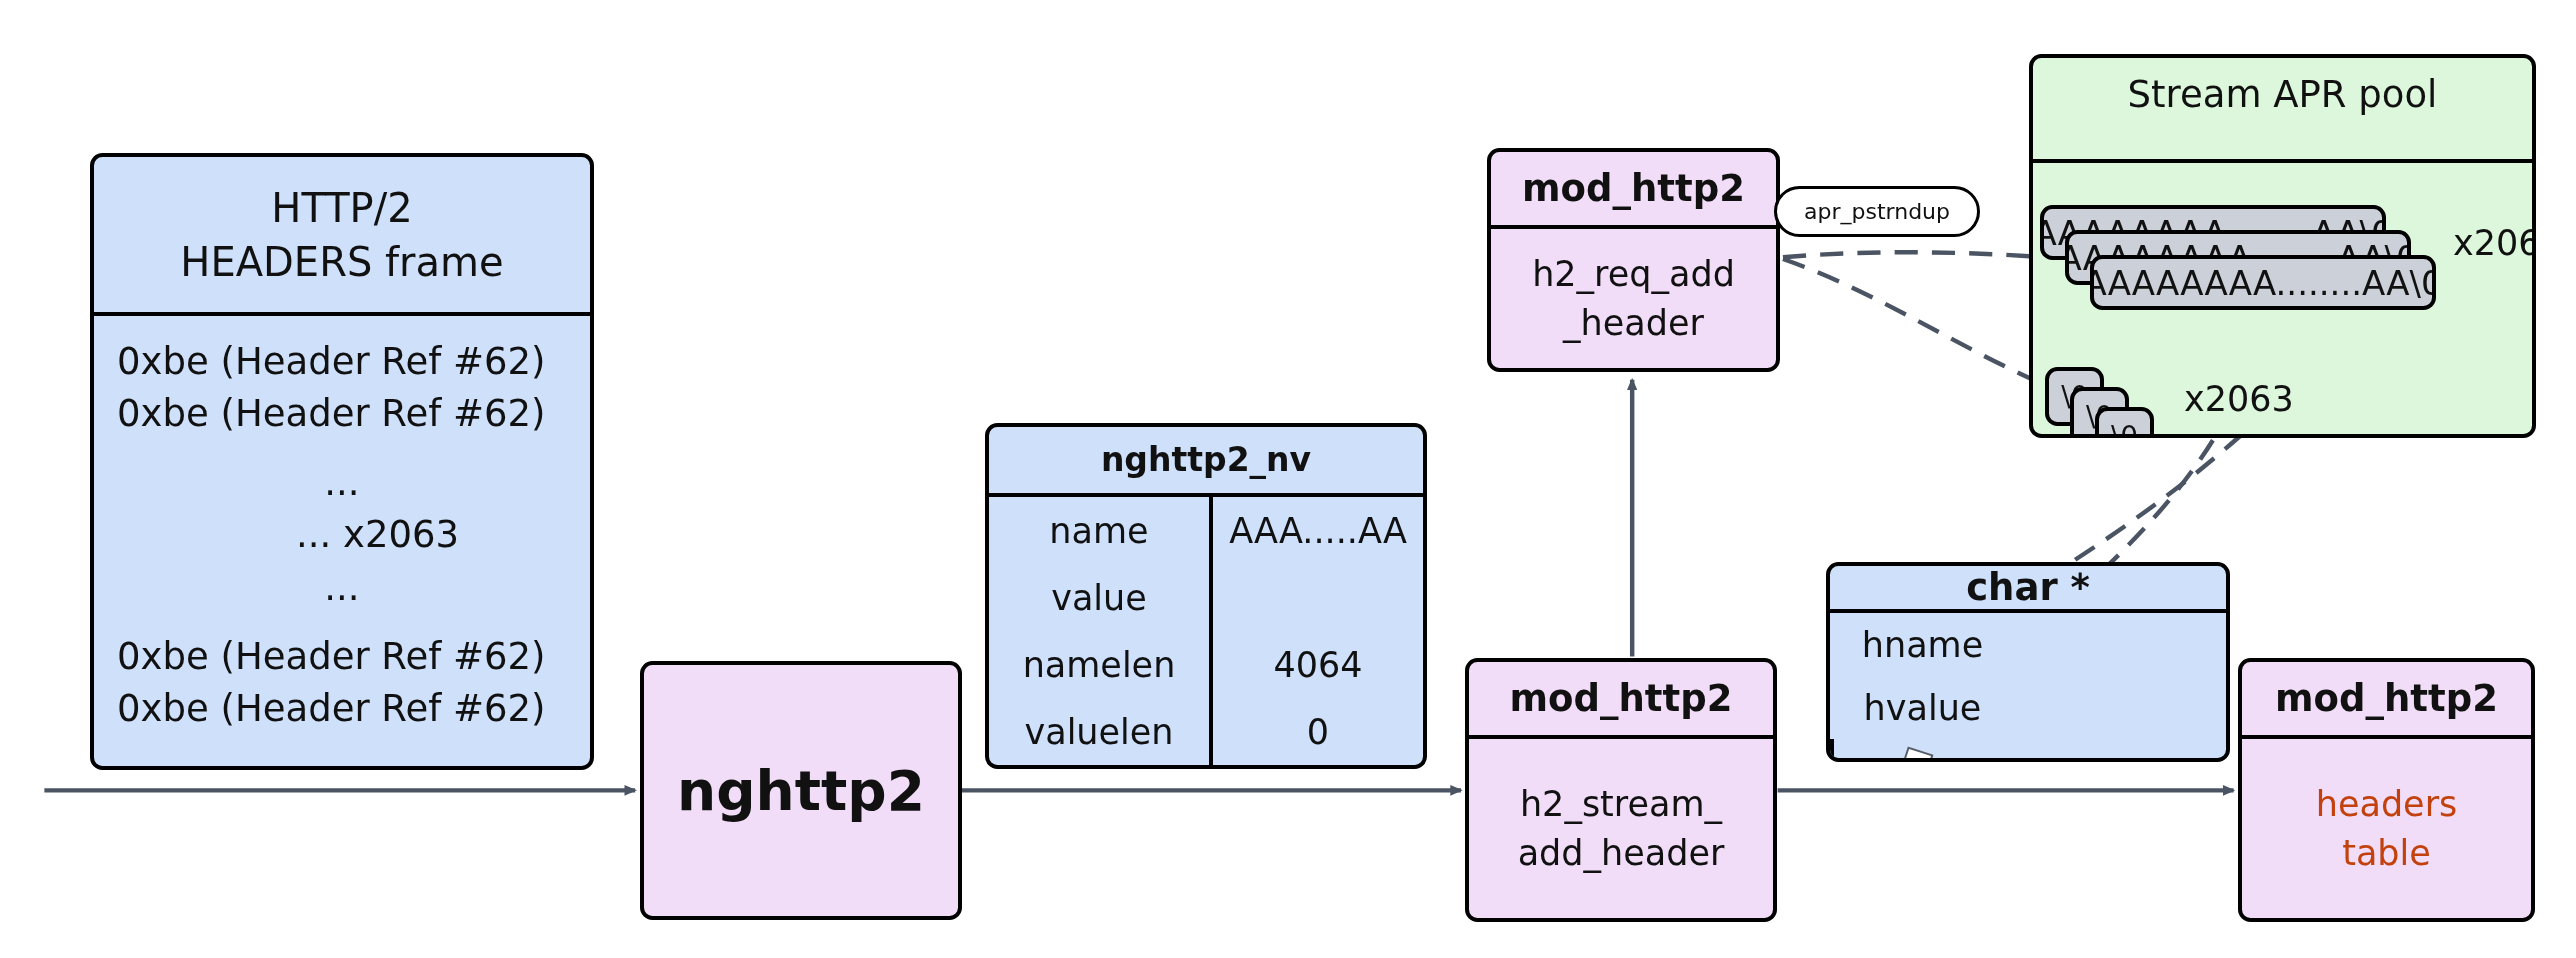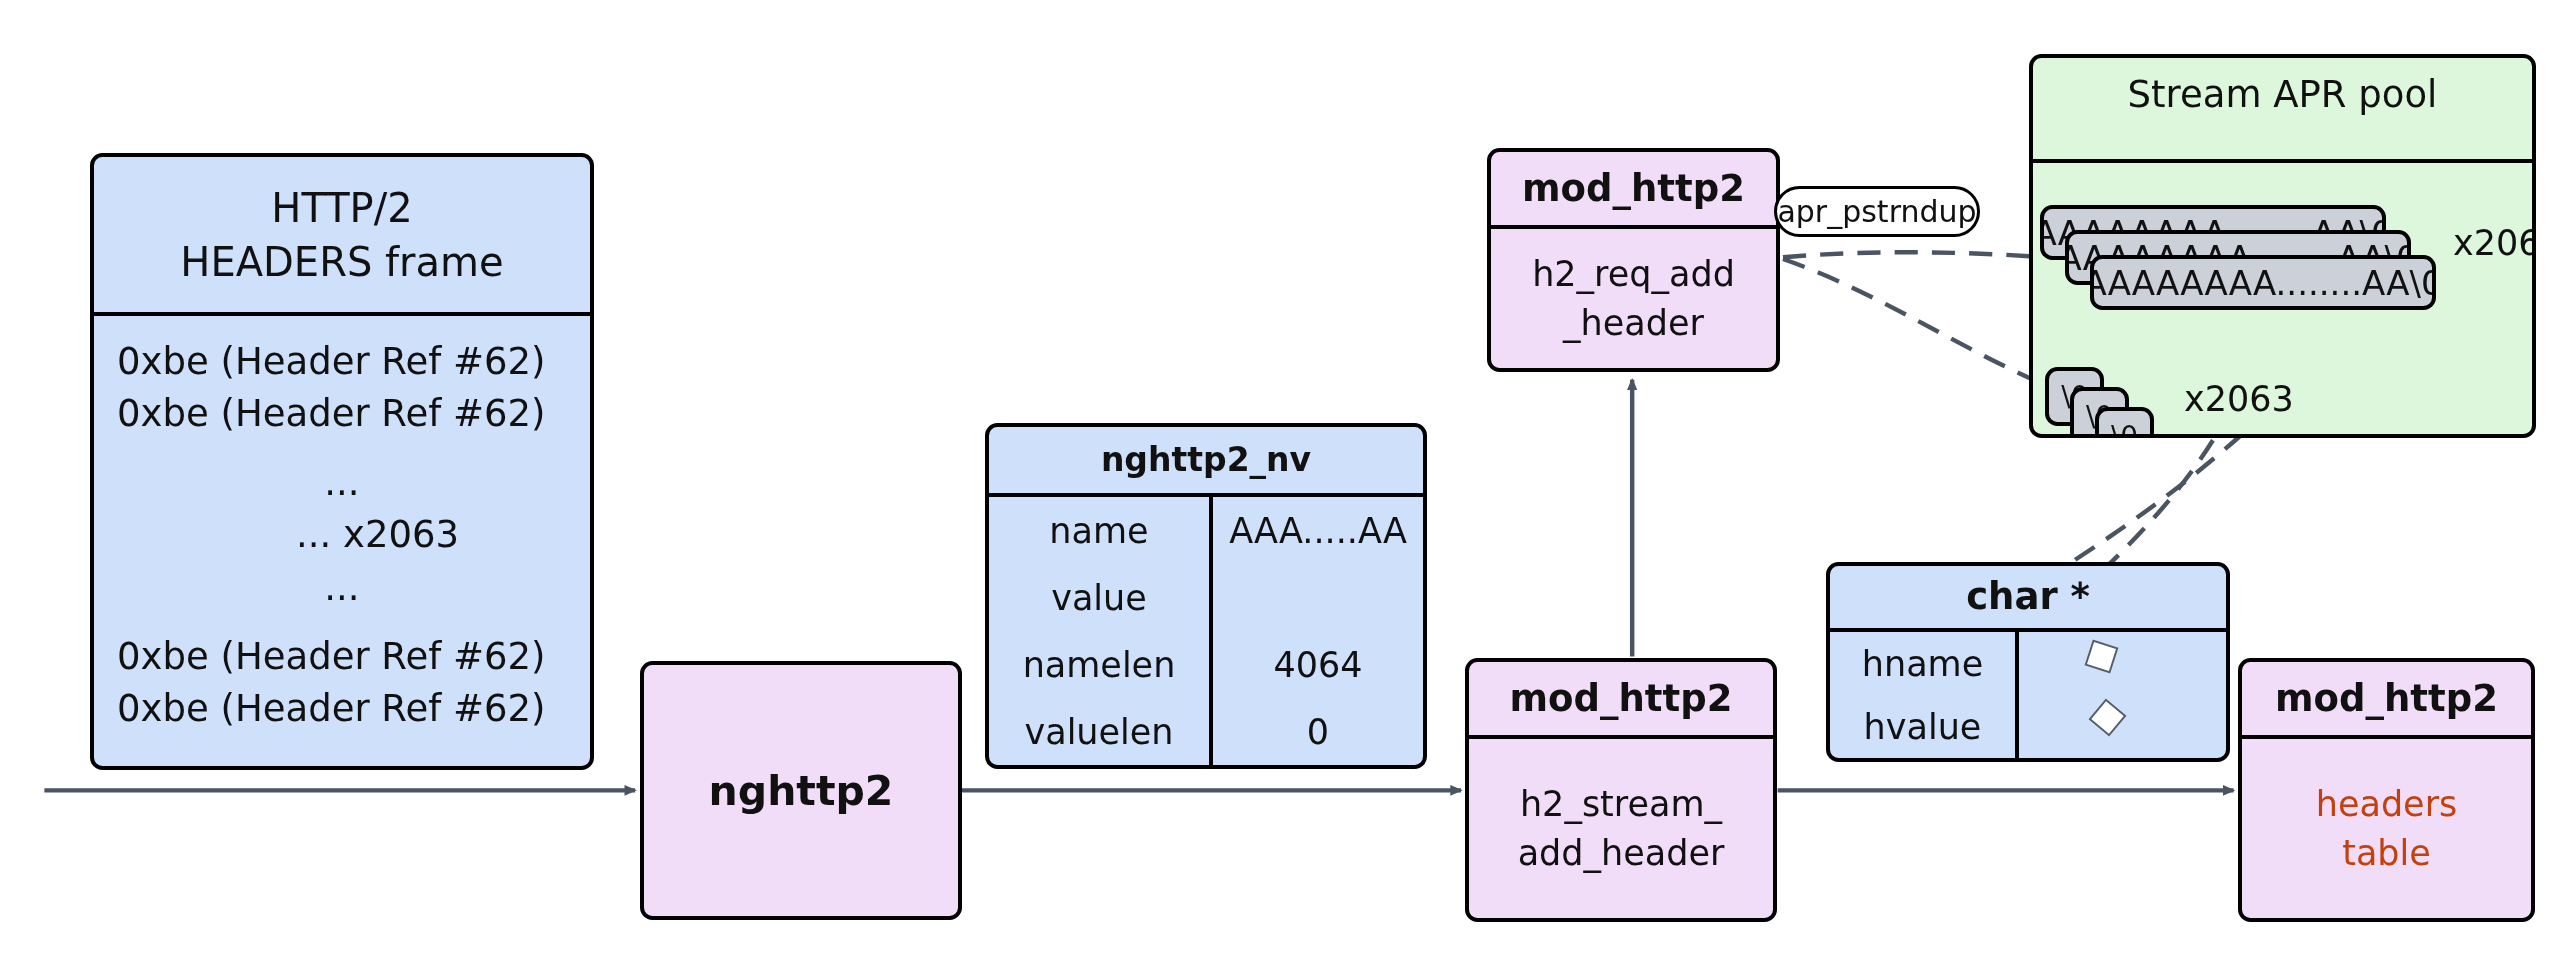--- a/index.html
+++ b/index.html
@@ -83,21 +83,21 @@
   .frame-line.center { text-align: center; padding-left: 0; }
   .frame-line.count  { text-align: center; padding-left: 71px; }
   .frame-line.gap    { height: 16px; }
 
   
   #nghttp2-node {
     left: 640px; top: 661px; width: 322px; height: 259px;
     align-items: center; justify-content: center;
   }
   #nghttp2-node .label {
-    font-size: 41px; font-weight: bold; color: #111111;
+    font-size: 55px; font-weight: bold; color: #111111;
     width: 100%; text-align: center;
   }
 
   
   #nghttp2-nv { left: 985px; top: 423px; width: 442px; height: 346px; }
   #nghttp2-nv .hdr { height: 75px; font-size: 33px; }
   #nghttp2-nv .body { flex-direction: row; }
   .tbl-col { display: flex; flex-direction: column; justify-content: space-between; }
   .tbl-col.left  { width: 220px; }
   .tbl-col.right { flex: 1 1 auto; border-left: 4.4px solid #000; }
@@ -123,21 +123,21 @@
   #h2-stream-add { left: 1465px; top: 658px; width: 312px; height: 264px; }
   #h2-stream-add .hdr { height: 73px; font-size: 37px; }
   #h2-stream-add .body {
     align-items: center; font-size: 35px; line-height: 1.4; color: #111;
     text-align: center;
   }
 
   
   #char-ptr { left: 1826px; top: 562px; width: 404px; height: 200px; }
   #char-ptr .hdr { height: 62px; font-size: 37px; }
-  #char-ptr .body { flex-direction: row; }
+  #char-ptr .body { flex-direction: column; }
   #char-ptr .tbl-col.left { width: 185px; }
   #char-ptr .tbl-cell { height: 63px; font-size: 35px; }
   .ptr-slot {
     position: relative;
     height: 63px;
   }
   .diamond {
     position: absolute;
     width: 23px; height: 23px;
     background: #ffffff;
@@ -196,21 +196,21 @@
     position: absolute;
     left: 1774px; top: 186px;
     width: 206px; height: 51px;
     box-sizing: border-box;
     border: 3.5px solid #000000;
     border-radius: 27px;
     background: #ffffff;
     display: flex;
     align-items: center;
     justify-content: center;
-    font-size: 30px;
+    font-size: 22px;
     color: #111111;
     white-space: nowrap;
   }
 </style>
 </head>
 <body>
 
 <div id="canvas">
 
   <svg class="edges" viewBox="0 0 2904 1080" width="2576" height="958">

